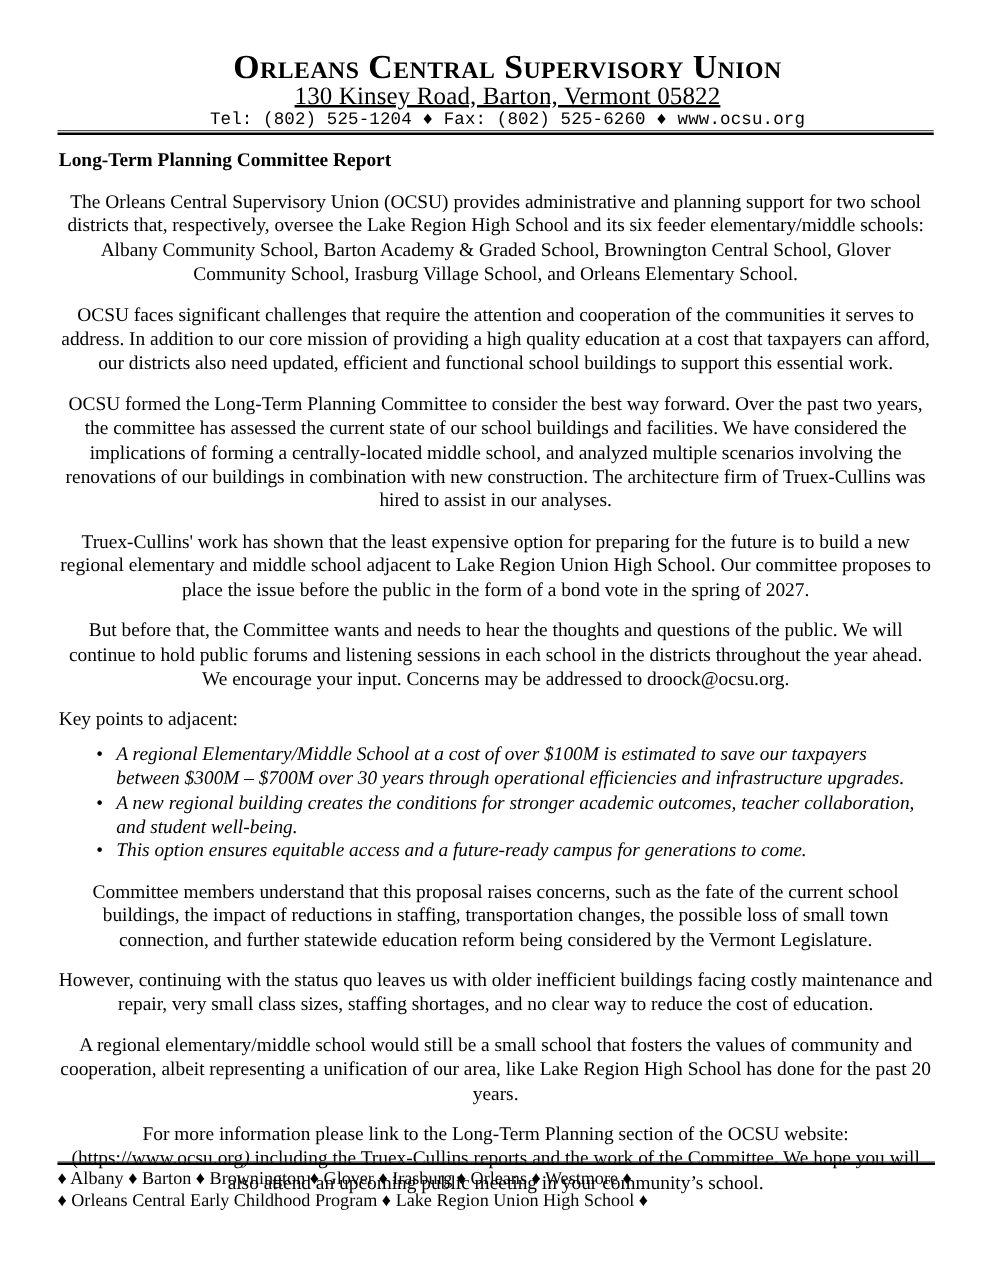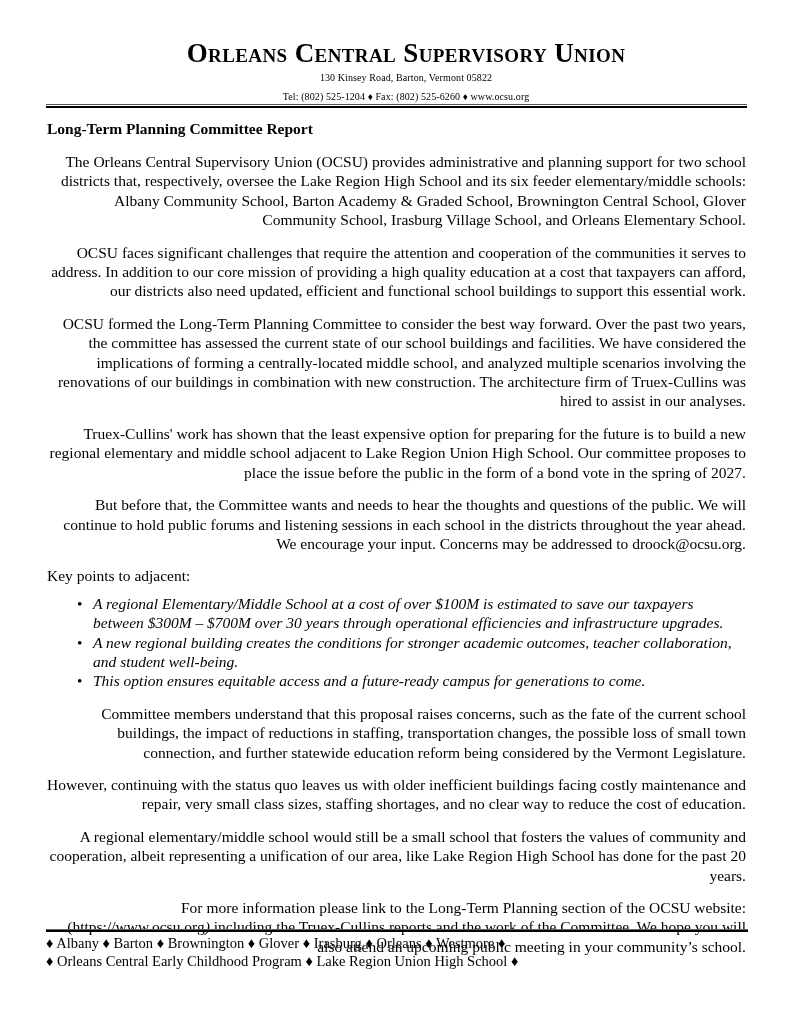--- a/index.html
+++ b/index.html
@@ -35,30 +35,32 @@
   .org-title {
     font-family: "Liberation Serif", "DejaVu Serif", serif;
     font-weight: bold;
     font-size: 27px;
     line-height: 30px;
     font-variant: small-caps;
     letter-spacing: 0.4px;
     white-space: nowrap;
   }
   .address-line {
-    font-size: 10px;
+    font-size: 20px;
     line-height: 19px;
     letter-spacing: 0.1px;
     white-space: nowrap;
+    text-decoration: underline;
   }
   .contact-line {
-    font-size: 10px;
+    font-size: 14px;
     line-height: 19px;
     letter-spacing: 0.1px;
     white-space: nowrap;
+    font-family: Liberation Mono, monospace;
   }
 
   
   .header-rule {
     position: absolute;
     left: 46px;
     top: 104px;
     width: 701px;
     height: 4px;
   }
@@ -87,21 +89,21 @@
   .doc-subtitle {
     font-size: 15.5px;
     font-weight: bold;
     line-height: 19px;
     margin: 0 0 14px 0;
   }
   p.para {
     font-size: 15.5px;
     line-height: 19.4px;
     margin: 0 0 13px 0;
-    text-align: right;
+    text-align: center;
   }
   p.para:last-child { margin-bottom: 0; }
 
   .lead-in {
     font-size: 15.5px;
     line-height: 19.4px;
     margin: 0 0 8px 0;
   }
 
   ul.key-points {

